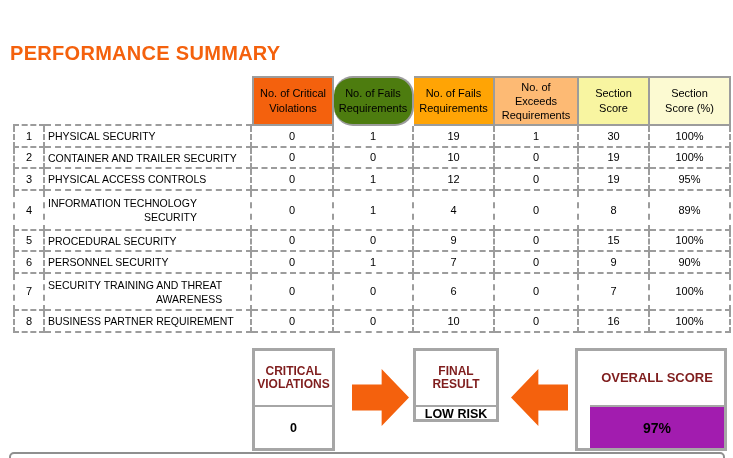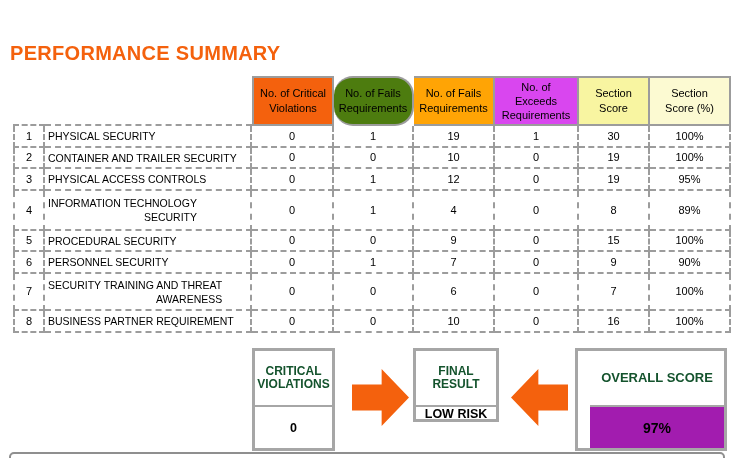--- a/index.html
+++ b/index.html
@@ -35,35 +35,35 @@
   #perf-table .ghost {
     border:none; border-bottom:2px dashed #9C9C9C; background:transparent;
   }
   #perf-table .hcell {
     border-top:2px solid #9C9C9C; border-right:2px solid #9C9C9C;
     border-bottom:2px solid #9C9C9C; line-height:15px;
   }
   #perf-table .h0 { border-left:2px solid #9C9C9C; background:#F4610D; }
   #perf-table .h1 { background:#4d7c0f;border-radius:19px; }
   #perf-table .h2 { background:#FFA405; }
-  #perf-table .h3 { background:#d946ef; line-height:14px; }
+  #perf-table .h3 { background:#fdba74; line-height:14px; }
   #perf-table .h4 { background:#F8F5A1; }
   #perf-table .h5 { background:#FCFAD2; }
 
   
   .sum-box {
     position:absolute; box-sizing:border-box;
     border:3px solid #A6A6A6; background:#fff;
     display:flex; flex-direction:column;
   }
   .sum-head {
     box-sizing:border-box; flex:0 0 56px;
     border-bottom:2px solid #A6A6A6;
     display:flex; align-items:center; justify-content:center;
-    font-weight:bold; color:#14532d; font-size:12px; line-height:13.5px;
+    font-weight:bold; color:#7f1d1d; font-size:12px; line-height:13.5px;
     text-align:center; padding:0 2px; overflow-wrap:break-word; word-break:break-word;
   }
   .sum-value {
     flex:1 1 auto; display:flex; align-items:center; justify-content:center;
     font-weight:bold; color:#000; font-size:12.5px; text-align:center;
   }
   #box-critical { left:252px; top:340px; width:83px;  height:103px; }
   #box-final    { left:413px; top:340px; width:86px;  height:74px; }
   #box-overall  { left:575px; top:340px; width:152px; height:103px;padding-left:12px; }
   #box-overall .sum-head { font-size:13px; }

